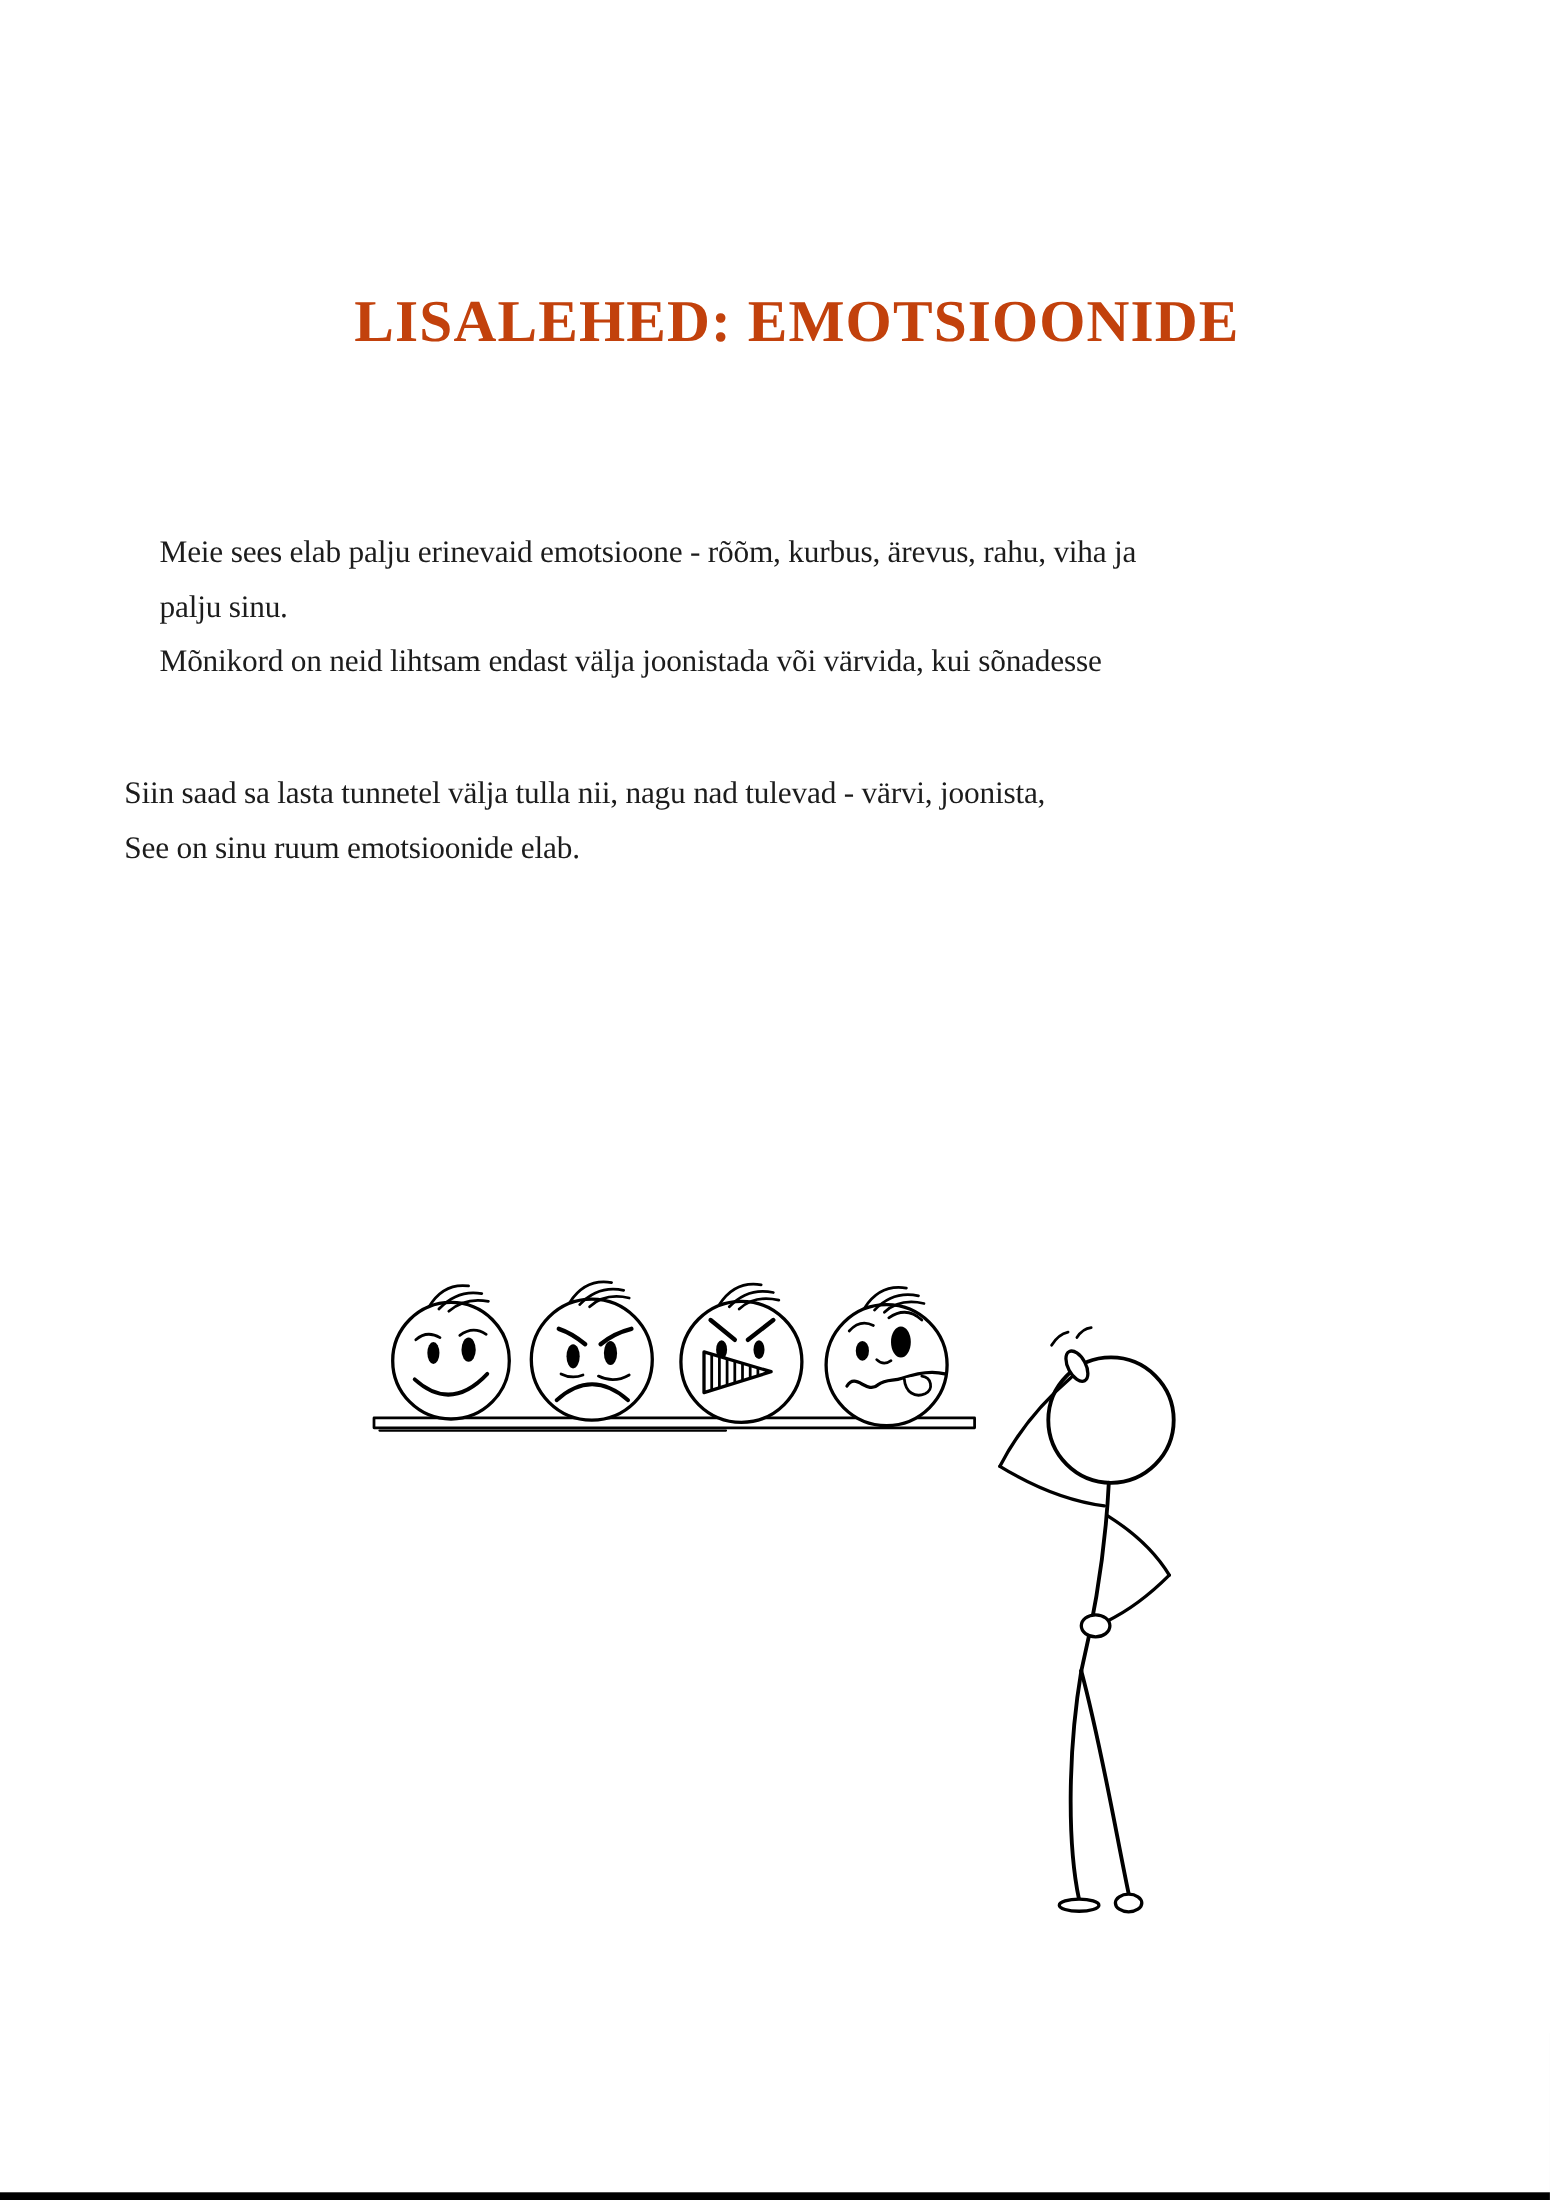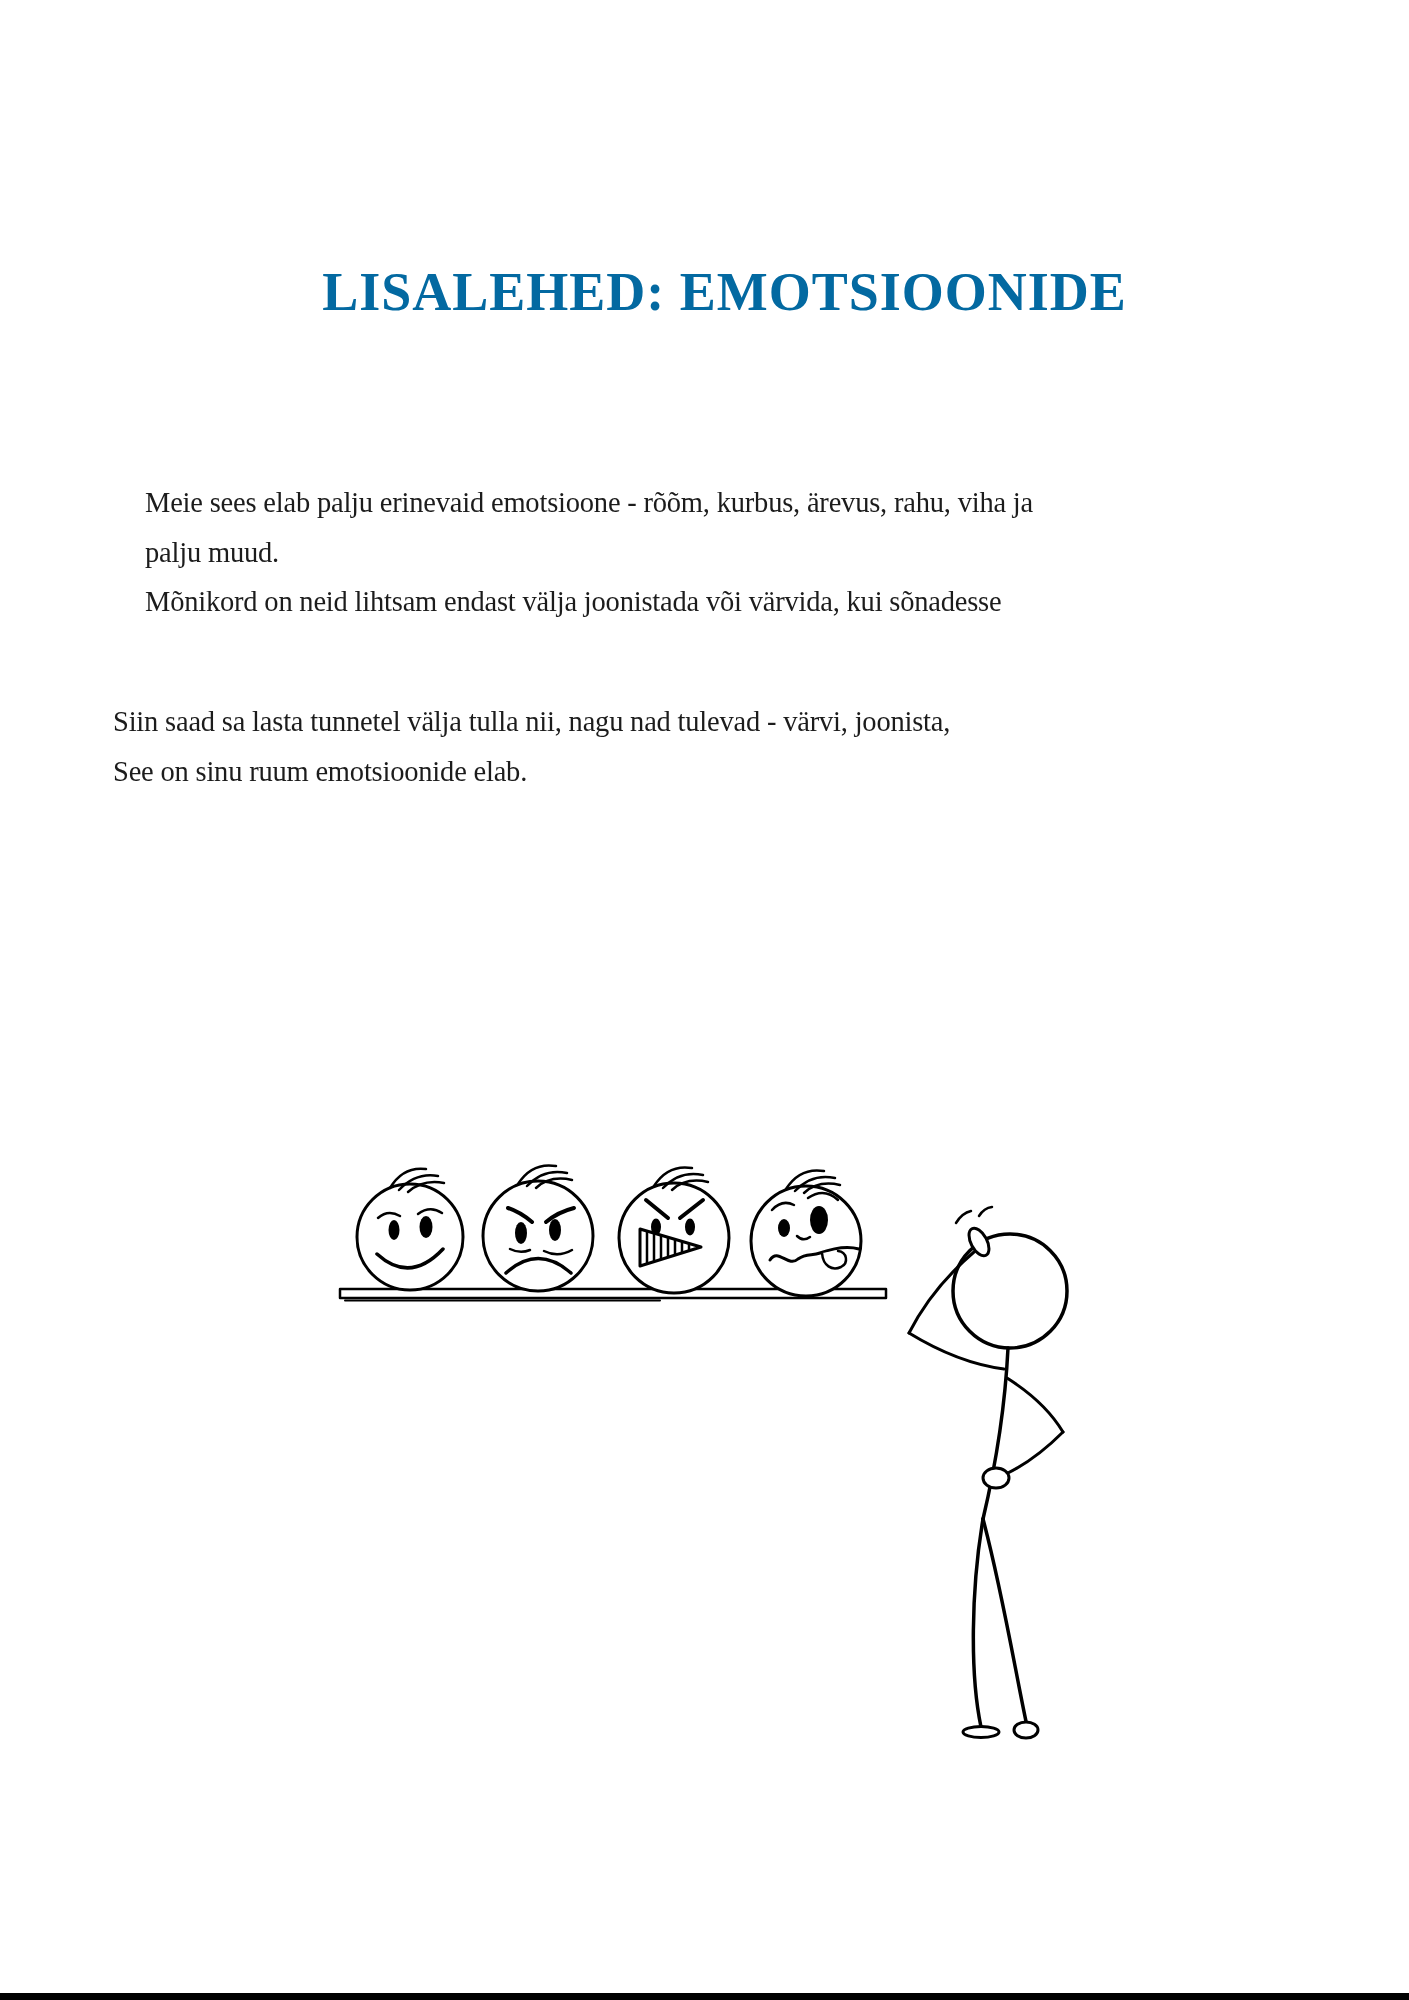--- a/index.html
+++ b/index.html
@@ -16,21 +16,21 @@
   .doc-title {
     position: absolute;
     left: 110px;
     right: 70px;
     top: 218px;
     text-align: center;
     font-weight: bold;
     font-size: 54px;
     line-height: 76px;
     letter-spacing: 1px;
-    color: #0369a1;
+    color: #c2410c;
   }
   .doc-title .title-line { display: block; }
   .para {
     position: absolute;
     left: 113px;
     font-size: 28.5px;
     line-height: 49.5px;
     letter-spacing: -0.2px;
     white-space: nowrap;
     color: #1c1c1c;
@@ -64,21 +64,21 @@
 <body>
 
 <div class="page">
 
   <h1 class="doc-title">
     <span class="title-line">LISALEHED: EMOTSIOONIDE</span>
   </h1>
 
   <div class="para para-1">
     <div>Meie sees elab palju erinevaid emotsioone - rõõm, kurbus, ärevus, rahu, viha ja</div>
-    <div>palju muud.</div>
+    <div>palju sinu.</div>
     <div>Mõnikord on neid lihtsam endast välja joonistada või värvida, kui sõnadesse</div>
   </div>
 
   <div class="para para-2">
     <div>Siin saad sa lasta tunnetel välja tulla nii, nagu nad tulevad - värvi, joonista,</div>
     <div>See on sinu ruum emotsioonide elab.</div>
   </div>
 
   <svg class="illustration" viewBox="0 0 780 620" fill="none" stroke="#000" stroke-linecap="round" stroke-linejoin="round">
 

